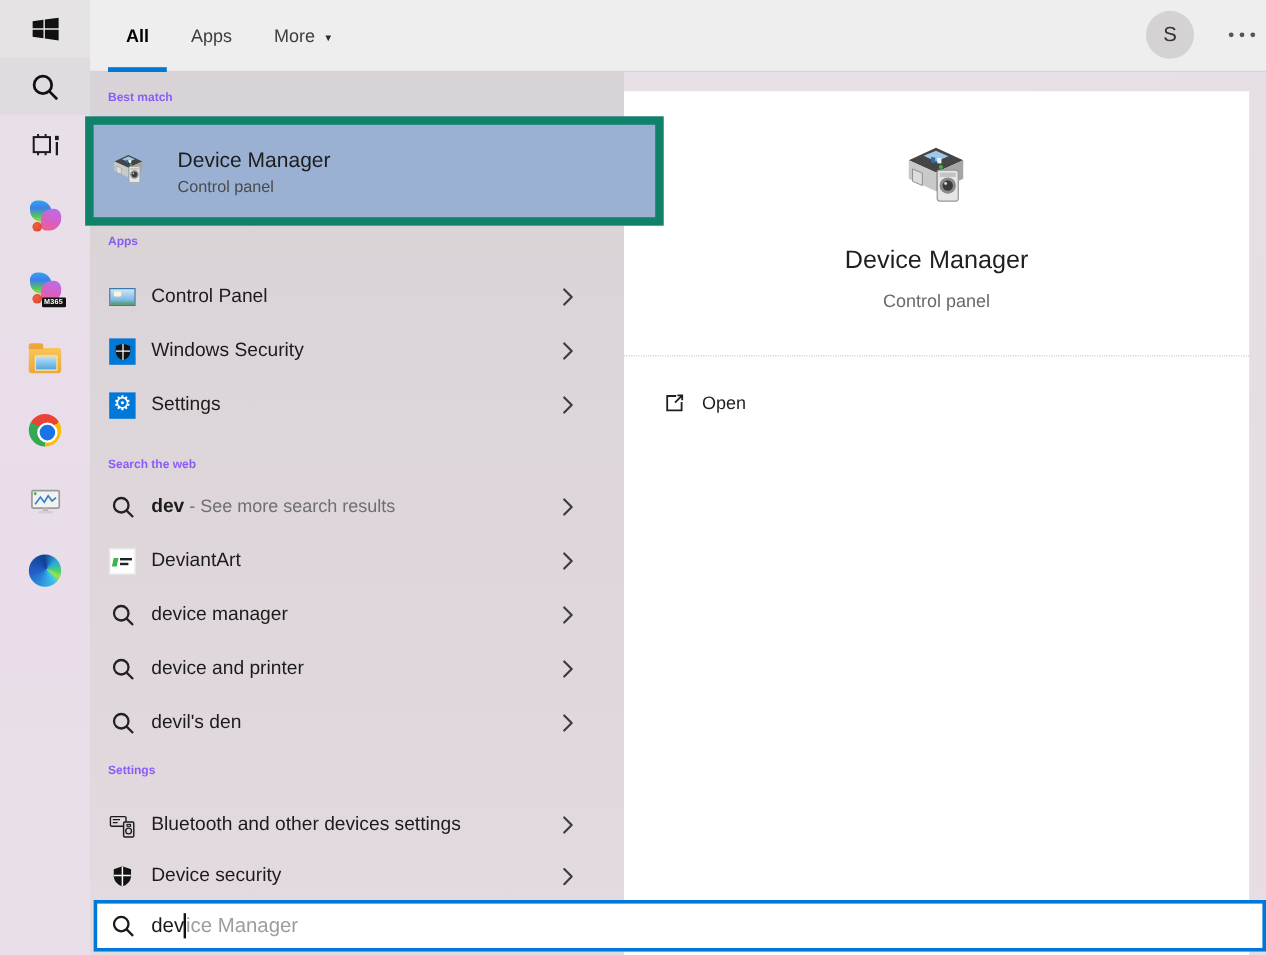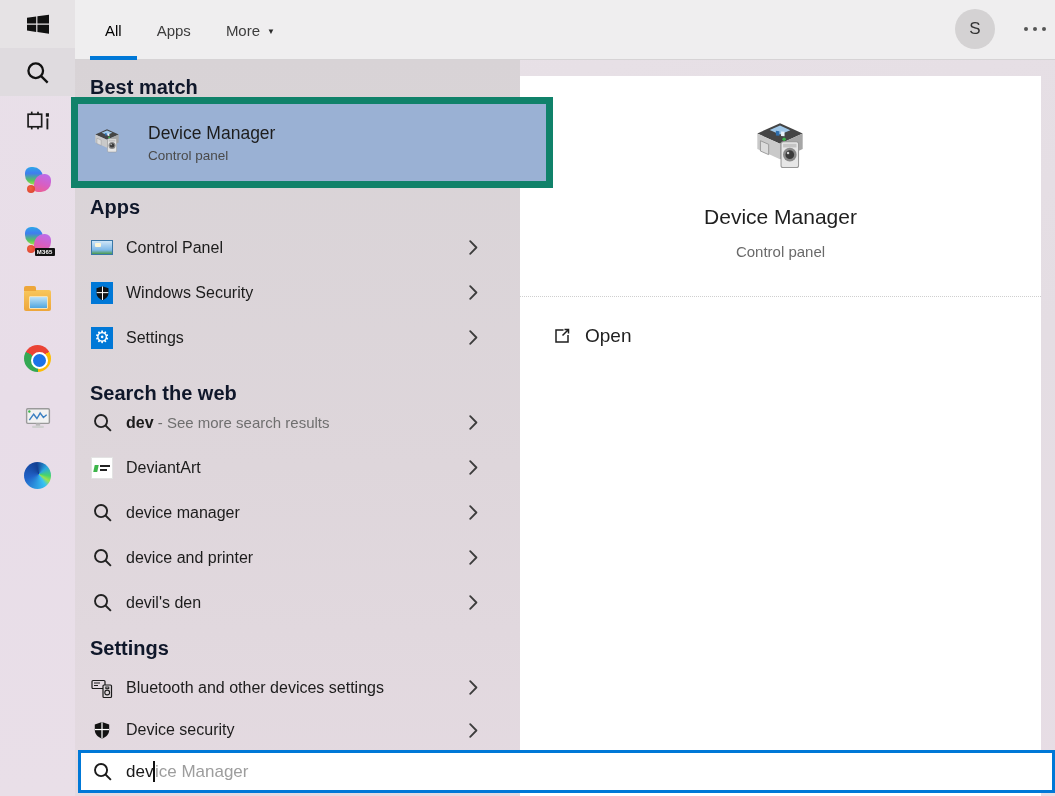--- a/index.html
+++ b/index.html
@@ -37,34 +37,34 @@
   .chrome::after{content:"";position:absolute;left:50%;top:50%;width:13px;height:13px;margin:-6.5px 0 0 -6.5px;
     border-radius:50%;background:#1a73e8;border:2.5px solid #fff;}
   .edge{width:27px;height:27px;border-radius:50%;
     background:conic-gradient(from 150deg at 55% 45%,#36c3f2,#2162c8 28%,#123f92 55%,#2aa7e0 72%,#47d46d 86%,#9be24f 93%,#36c3f2);}
 
   
   .topbar{left:75px;top:0;width:980px;height:60px;background:#efeeef;border-bottom:1px solid #d6d3d5;box-sizing:border-box;}
   .tabs{position:absolute;left:15px;top:0;height:60px;display:flex;align-items:center;}
   .tab{position:relative;height:60px;display:flex;align-items:center;padding:0 15px;margin-right:5px;
     font-size:15px;color:#3d3d3d;cursor:default;}
-  .tab.active{color:#000;font-weight:400;}
+  .tab.active{color:#000;font-weight:700;}
   .tab.active::after{content:"";position:absolute;left:0;right:0;bottom:0;height:4px;background:#0078d7;}
   .tri{font-size:8px;color:#2b2b2b;margin-left:7px;transform:translateY(1px);}
   .avatar{left:880px;top:9px;width:40px;height:40px;border-radius:50%;background:#d4d2d3;
     display:flex;align-items:center;justify-content:center;font-size:17px;color:#333;}
   .ellipsis{left:949px;top:27px;width:4px;height:4px;border-radius:50%;background:#555;
     box-shadow:9px 0 0 #555,18px 0 0 #555;}
 
   
   .results{left:75px;top:60px;width:445px;height:736px;
     background:linear-gradient(180deg,#d8d3d6 0%,#ded6db 55%,#e4dae1 100%);}
   .preview{left:520px;top:76px;width:521px;height:720px;background:#fff;}
 
-  .sec-header{position:absolute;left:90px;font-size:20px;font-weight:700;color:#0f172a;}
+  .sec-header{position:absolute;left:90px;font-size:10px;font-weight:700;color:#8b5cf6;}
   .row{position:absolute;left:80px;width:440px;height:45px;display:flex;align-items:center;cursor:default;}
   .ric{width:22px;height:22px;margin-left:11px;display:flex;align-items:center;justify-content:center;flex:none;}
   .rlabel{margin-left:13px;font-size:16px;color:#1c1c1c;white-space:nowrap;}
   .sfx{font-weight:400;}
   .see-more .pfx{font-weight:700;}
   .see-more .sfx{font-weight:400;color:#6f6f6f;font-size:15px;}
   .chev{width:9px;height:15px;margin-left:auto;margin-right:42px;flex:none;}
 
   
   .blue-sq{width:22px;height:22px;background:#0078d7;display:flex;align-items:center;justify-content:center;}
@@ -86,21 +86,21 @@
   .bm-title{font-size:17.5px;color:#1d1d1d;}
   .bm-sub{font-size:13.5px;color:#4a4a4a;margin-top:4px;}
 
   
   .pv-icon{left:747px;top:117px;width:66px;height:66px;}
   .pv-title{left:520px;top:205px;width:521px;text-align:center;font-size:21px;color:#1f1f1f;}
   .pv-sub{left:520px;top:243px;width:521px;text-align:center;font-size:15px;color:#6a6a6a;}
   .pv-div{left:520px;top:296px;width:521px;border-top:1px dotted #cfcfcf;}
   .open-row{left:553px;top:322px;height:28px;display:flex;align-items:center;cursor:default;}
   .open-row svg{width:18px;height:18px;}
-  .open-label{margin-left:14px;font-size:19px;color:#1f1f1f;}
+  .open-label{margin-left:14px;font-size:15px;color:#1f1f1f;}
 
   
   .searchbox{left:78px;top:750px;width:977px;height:43px;box-sizing:border-box;background:#fff;
     border:3px solid #0078d7;display:flex;align-items:center;z-index:7;}
   .sb-icon{margin-left:12px;width:19px;height:19px;flex:none;}
   .sb-text{margin-left:14px;font-size:17px;display:flex;align-items:center;}
   .typed{color:#1a1a1a;}
   .caret{width:1.5px;height:21px;background:#111;animation:blink 1s steps(1) infinite;}
   .suggest{color:#9d9d9d;}
   @keyframes blink{50%{opacity:0;}}

